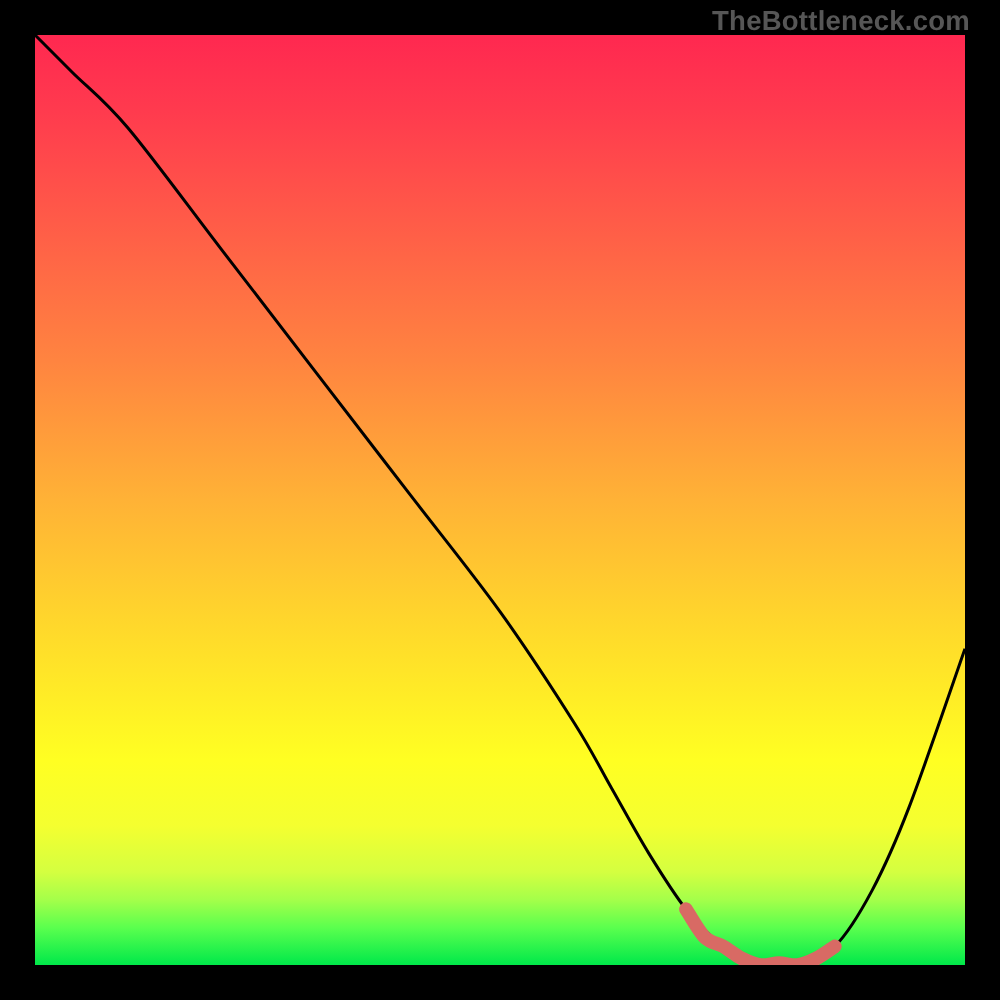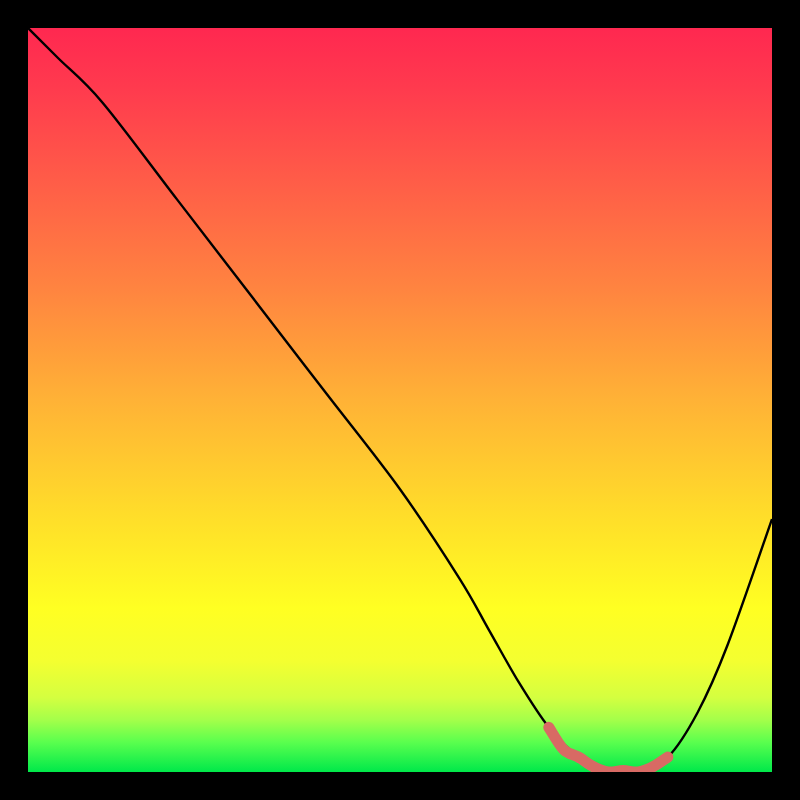--- a/index.html
+++ b/index.html
@@ -32,20 +32,21 @@
     top: 28px;
     width: 744px;
     height: 744px;
     display: block;
   }
 </style>
 </head>
 <body>
 
 <div class="frame">
+  <div class="attribution">TheBottleneck.com</div>
 
   <svg class="plot" viewBox="0 0 744 744" preserveAspectRatio="none">
     <defs>
       <linearGradient id="bg-grad" x1="0" y1="0" x2="0" y2="1">
           <stop offset="0%" stop-color="#ff2850"></stop>
           <stop offset="8%" stop-color="#ff3a4e"></stop>
           <stop offset="20%" stop-color="#ff5b48"></stop>
           <stop offset="35%" stop-color="#ff8440"></stop>
           <stop offset="50%" stop-color="#ffb236"></stop>
           <stop offset="65%" stop-color="#ffdc2a"></stop>

